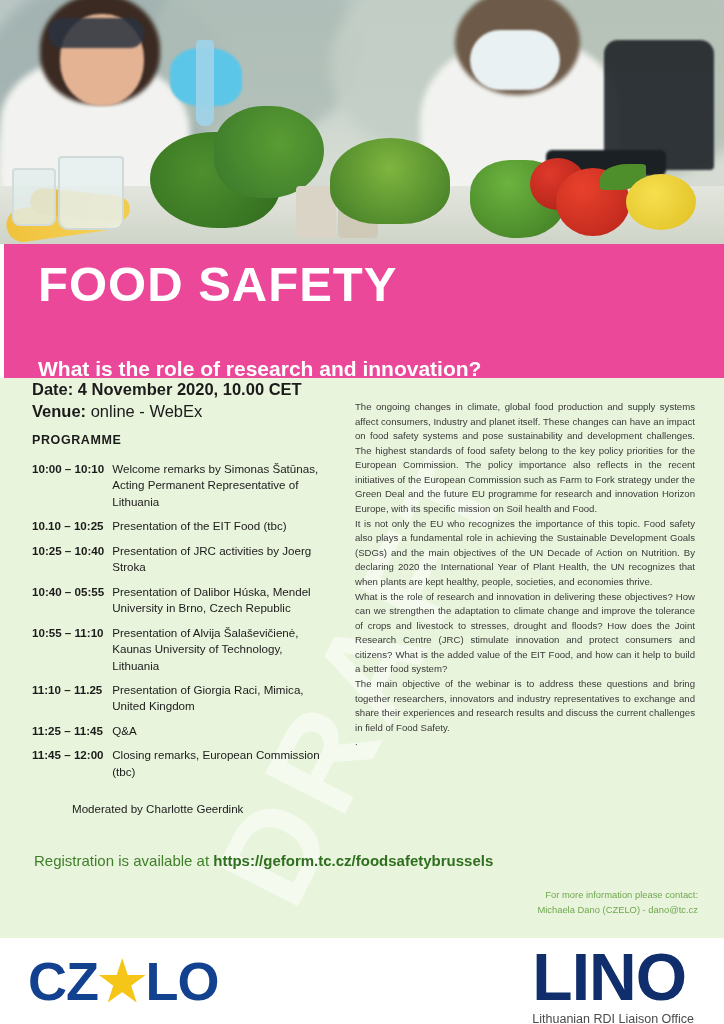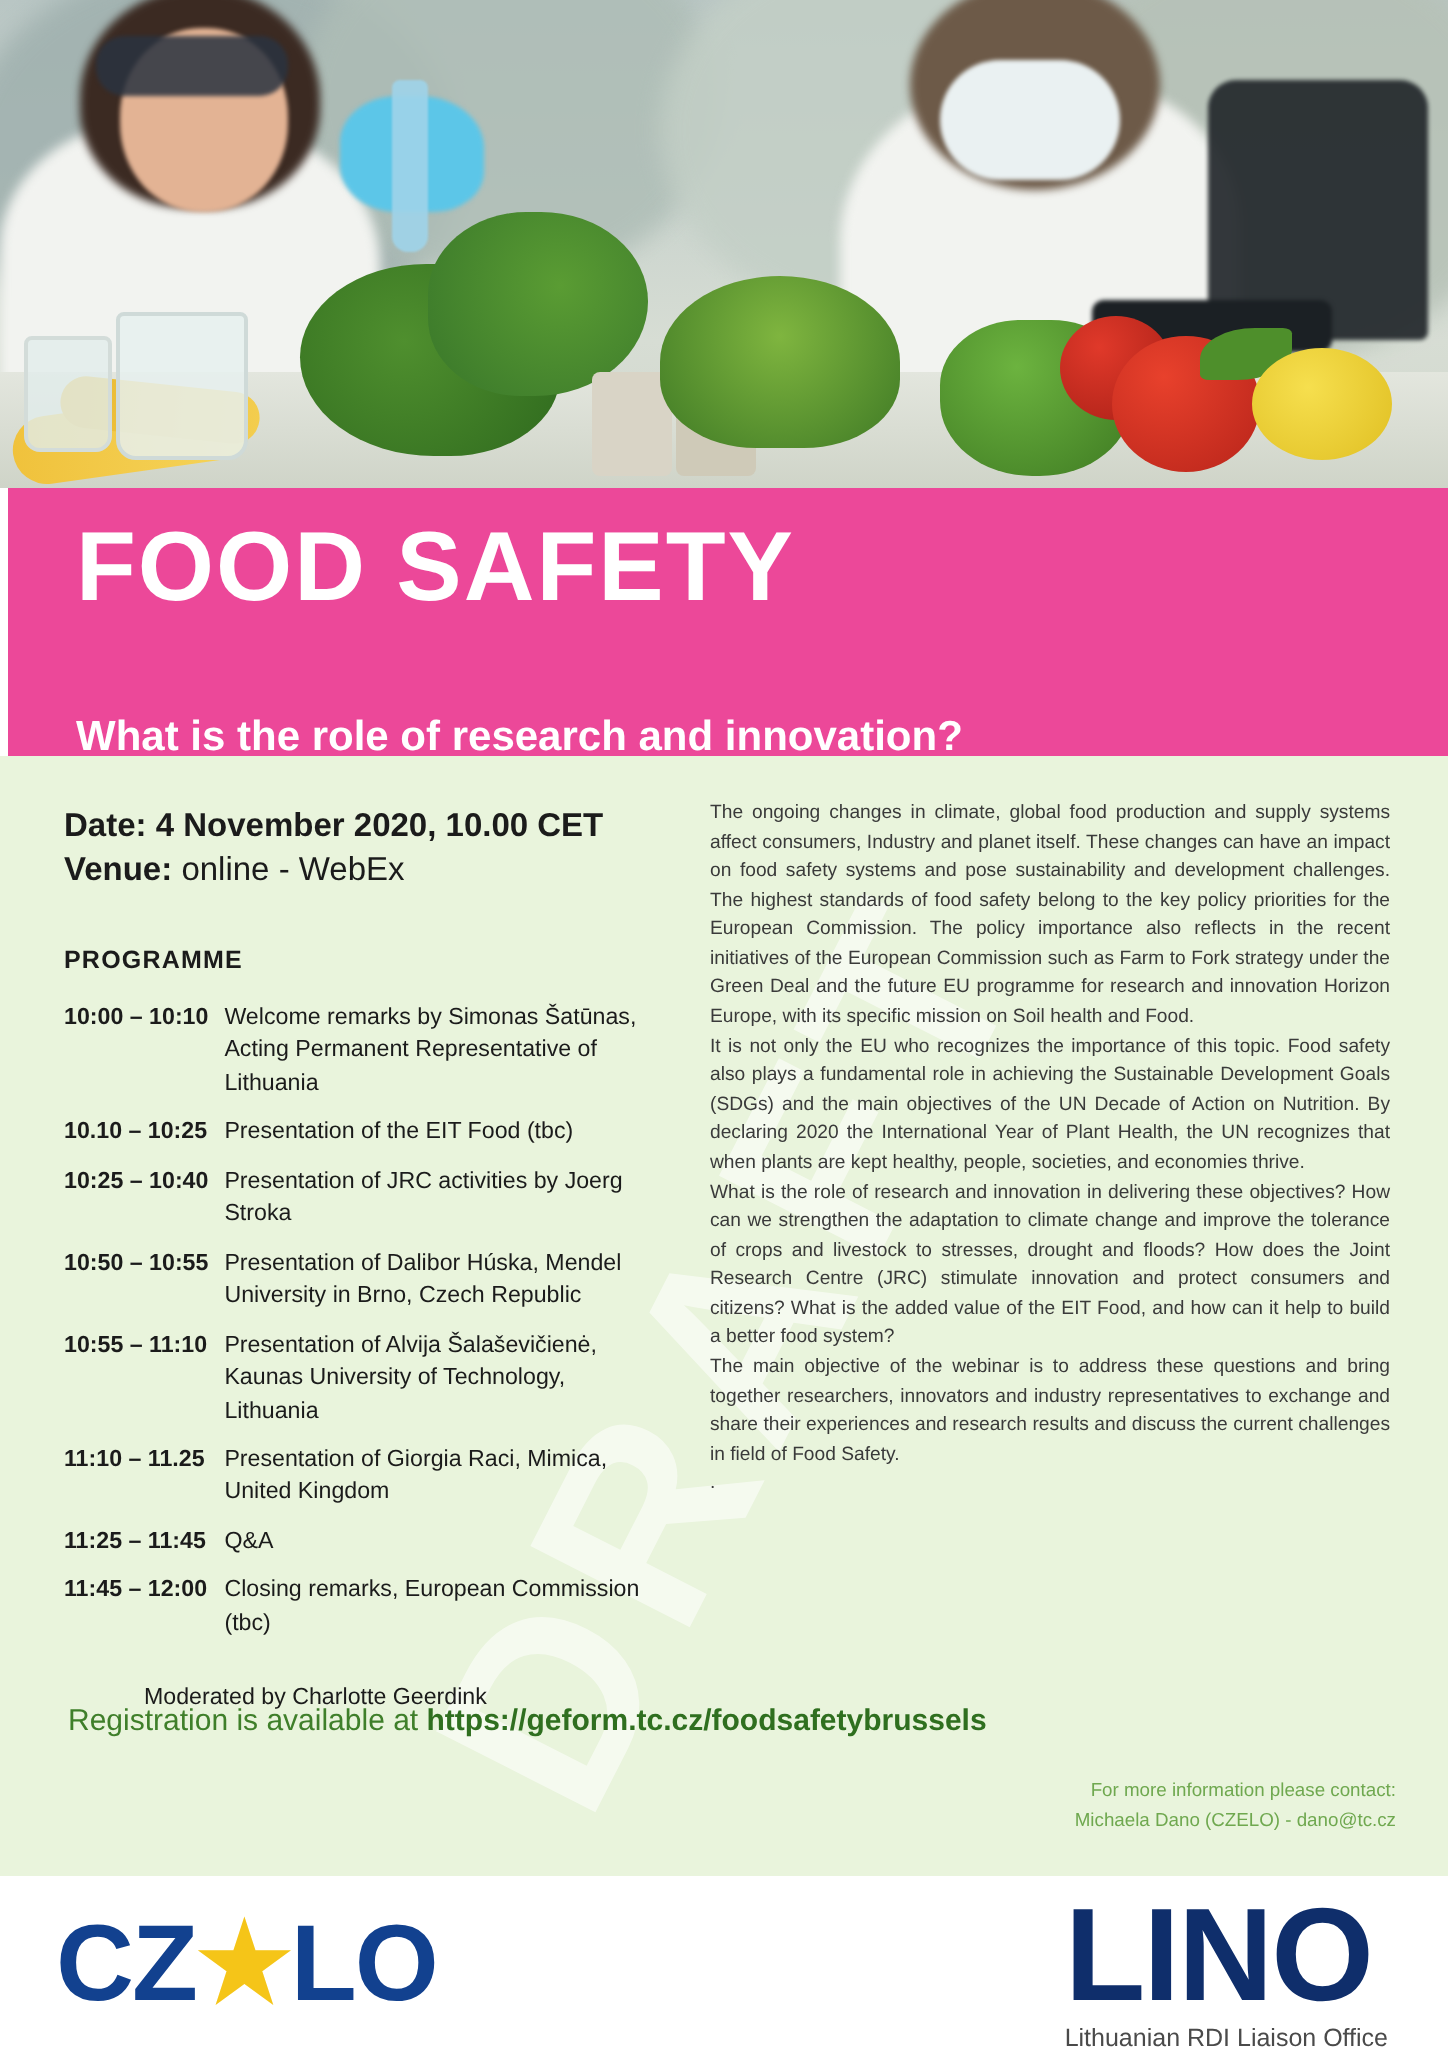--- a/index.html
+++ b/index.html
@@ -86,26 +86,26 @@
     font-size:130px; font-weight:bold;
     transform: rotate(-63deg);
     transform-origin: 50% 50%;
     letter-spacing:10px;
     pointer-events:none;
     white-space:nowrap;
     text-align:center;
     line-height:520px;
   }
 
-  .left-col { position:absolute; left:32px; top:404px; width:300px; }
+  .left-col { position:absolute; left:32px; top:380px; width:300px; }
   .date-line { font-size:16.5px; color:#1b1b1b; font-weight:bold; margin-bottom:3px; }
   .date-line .lbl { font-weight:bold; }
   .venue-line { font-size:16.5px; color:#1b1b1b; }
   .venue-line .lbl { font-weight:bold; }
-  .prog-head { margin-top:28px; font-size:12.5px; font-weight:bold; letter-spacing:.6px; color:#1b1b1b; }
+  .prog-head { margin-top:12px; font-size:12.5px; font-weight:bold; letter-spacing:.6px; color:#1b1b1b; }
 
   table.prog { margin-top:14px; border-collapse:collapse; width:300px; }
   table.prog td { vertical-align:top; padding:0 0 8px 0; font-size:11.6px; color:#1b1b1b; line-height:1.42; }
   table.prog td.t { width:78px; font-weight:bold; white-space:nowrap; padding-right:8px;}
   .moderated { margin-top:14px; font-size:11.6px; color:#1b1b1b;margin-left:40px; }
 
   .right-col {
     position:absolute; left:355px; top:400px; width:340px;
     font-size:9.6px; color:#3a3a3a; line-height:1.52; text-align:justify;
   }
@@ -195,21 +195,21 @@
         </tr>
         <tr>
           <td class="t">10.10 – 10:25</td>
           <td>Presentation of the EIT Food (tbc)</td>
         </tr>
         <tr>
           <td class="t">10:25 – 10:40</td>
           <td>Presentation of JRC activities by Joerg Stroka</td>
         </tr>
         <tr>
-          <td class="t">10:50 – 10:55</td>
+          <td class="t">10:40 – 05:55</td>
           <td>Presentation of Dalibor Húska, Mendel University in Brno, Czech Republic</td>
         </tr>
         <tr>
           <td class="t">10:55 – 11:10</td>
           <td>Presentation of  Alvija Šalaševičienė, Kaunas University of Technology, Lithuania</td>
         </tr>
         <tr>
           <td class="t">11:10 – 11.25</td>
           <td>Presentation of Giorgia Raci, Mimica, United Kingdom</td>
         </tr>

